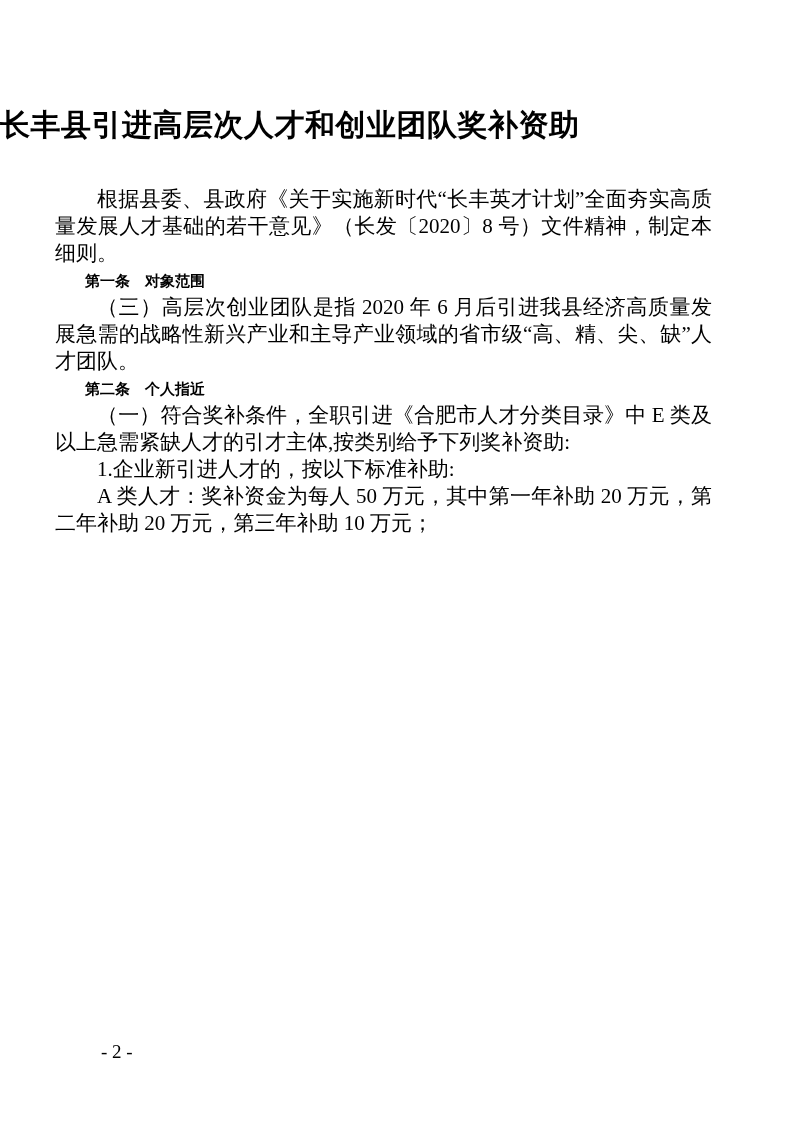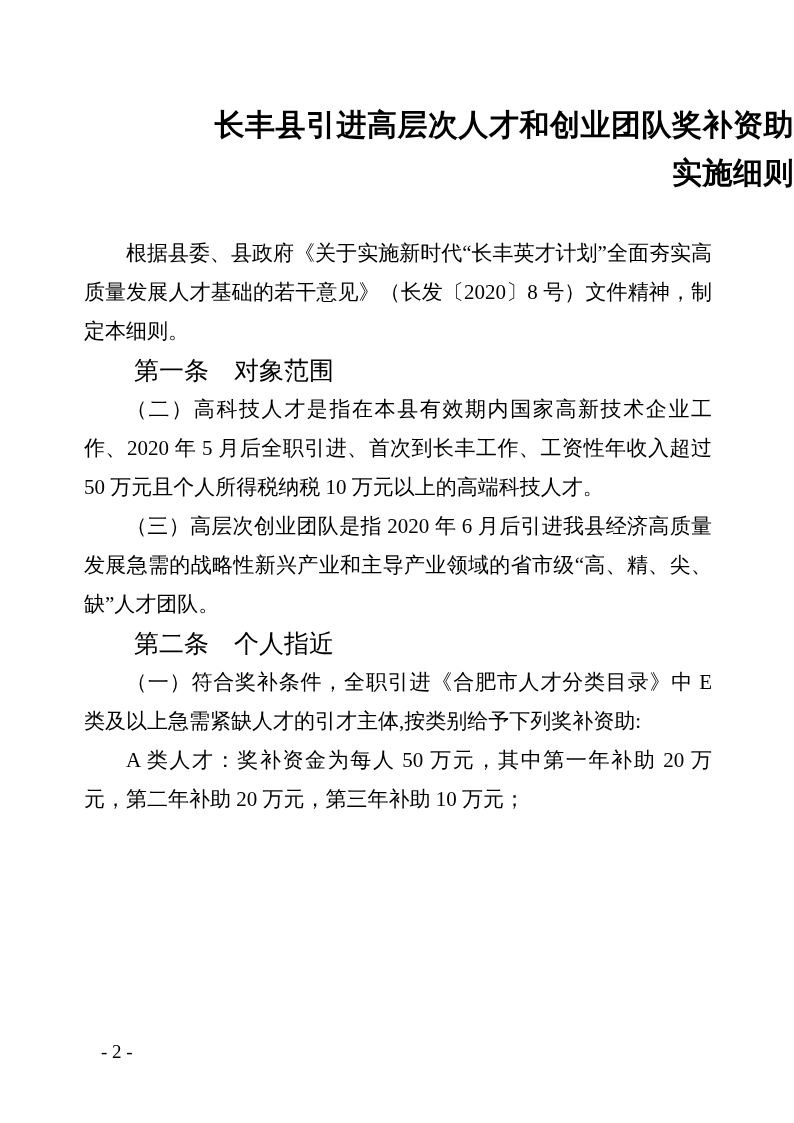--- a/index.html
+++ b/index.html
@@ -15,69 +15,67 @@
     position: relative;
     overflow: hidden;
   }
   .doc-page {
     position: absolute;
     inset: 0;
     background: #ffffff;
   }
   .doc-title {
     padding-top: 101px;
-    text-align: right;
+    text-align: left;
     font-weight: bold;
     font-size: 30px;
     line-height: 48px;
     font-family: "Liberation Serif", "DejaVu Serif", serif;
     letter-spacing: 0.5px;
-    padding-left: 31px;
   }
   .doc-body {
-    margin: 37px 82px 0 84px;
+    margin: 37px 82px 0 55px;
     font-size: 21px;
-    line-height: 39px;
+    line-height: 27px;
     text-align: justify;
   }
   .para {
     margin: 0;
     text-indent: 2em;
   }
   .heading {
     margin: 0;
     text-indent: 2em;
-    font-weight: normal;
-    font-size: 25px;
+    font-weight: bold;
+    font-size: 15px;
     font-family: "Liberation Sans", "DejaVu Sans", sans-serif;
   }
   .page-number {
     position: absolute;
     left: 101px;
     top: 1040px;
     font-size: 19px;
     line-height: 24px;
     font-family: "Liberation Serif", "DejaVu Serif", serif;
   }
 </style>
 </head>
 <body>
 
 <div class="doc-page">
 
   <div class="doc-title">
     <div>长丰县引进高层次人才和创业团队奖补资助</div>
-    <div>实施细则</div>
   </div>
 
   <div class="doc-body">
     <p class="para">根据县委、县政府《关于实施新时代“长丰英才计划”全面夯实高质量发展人才基础的若干意见》（长发〔2020〕8 号）文件精神，制定本细则。</p>
     <p class="heading">第一条　对象范围</p>
-    <p class="para">（二）高科技人才是指在本县有效期内国家高新技术企业工作、2020 年 5 月后全职引进、首次到长丰工作、工资性年收入超过 50 万元且个人所得税纳税 10 万元以上的高端科技人才。</p>
     <p class="para">（三）高层次创业团队是指 2020 年 6 月后引进我县经济高质量发展急需的战略性新兴产业和主导产业领域的省市级“高、精、尖、缺”人才团队。</p>
     <p class="heading">第二条　个人指近</p>
     <p class="para">（一）符合奖补条件，全职引进《合肥市人才分类目录》中 E 类及以上急需紧缺人才的引才主体,按类别给予下列奖补资助:</p>
+    <p class="para">1.企业新引进人才的，按以下标准补助:</p>
     <p class="para">A 类人才：奖补资金为每人 50 万元，其中第一年补助 20 万元，第二年补助 20 万元，第三年补助 10 万元；</p>
   </div>
 
   <div class="page-number">- 2 -</div>
 
 </div>
 
 </body></html>

